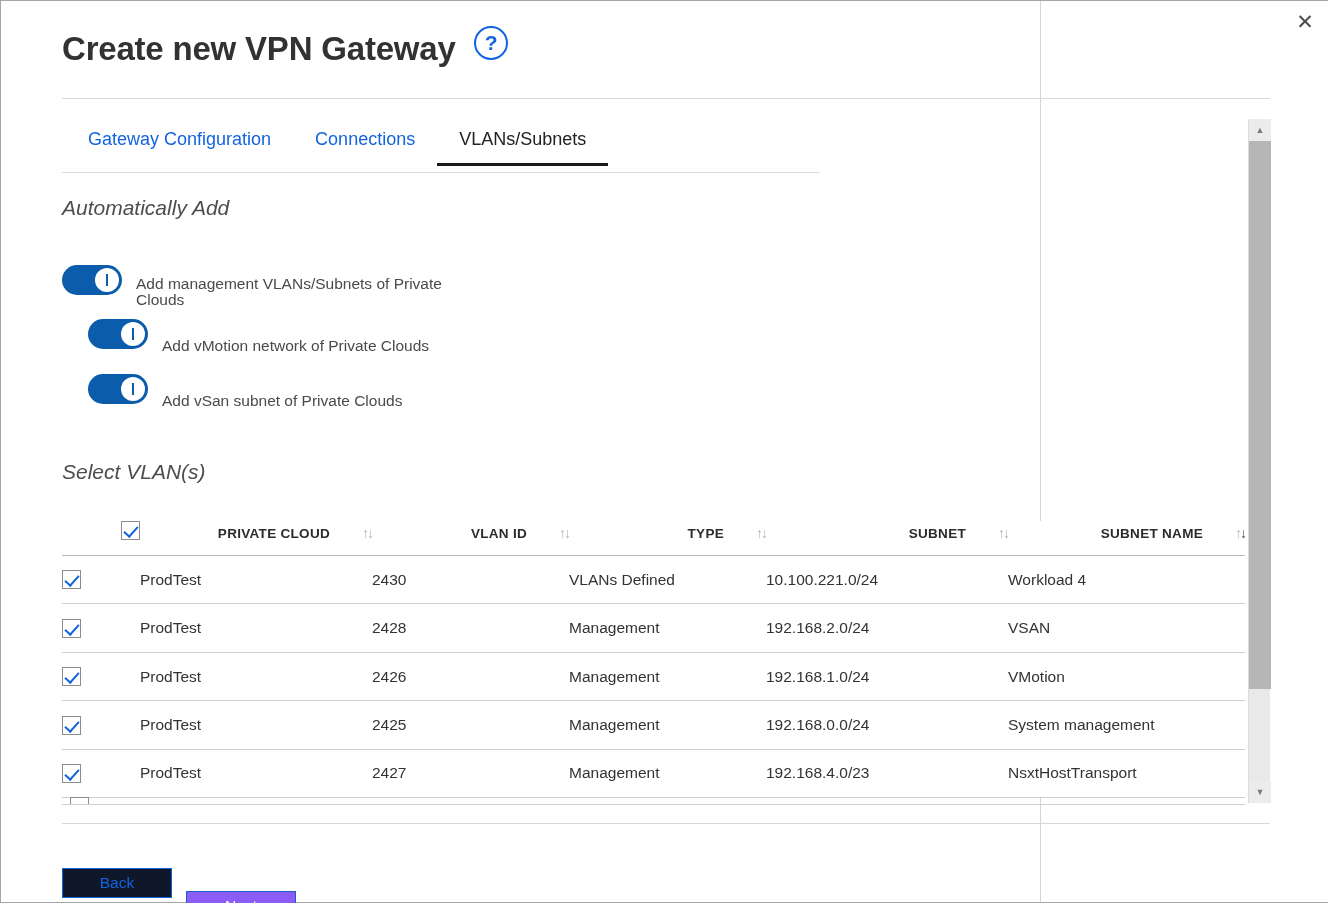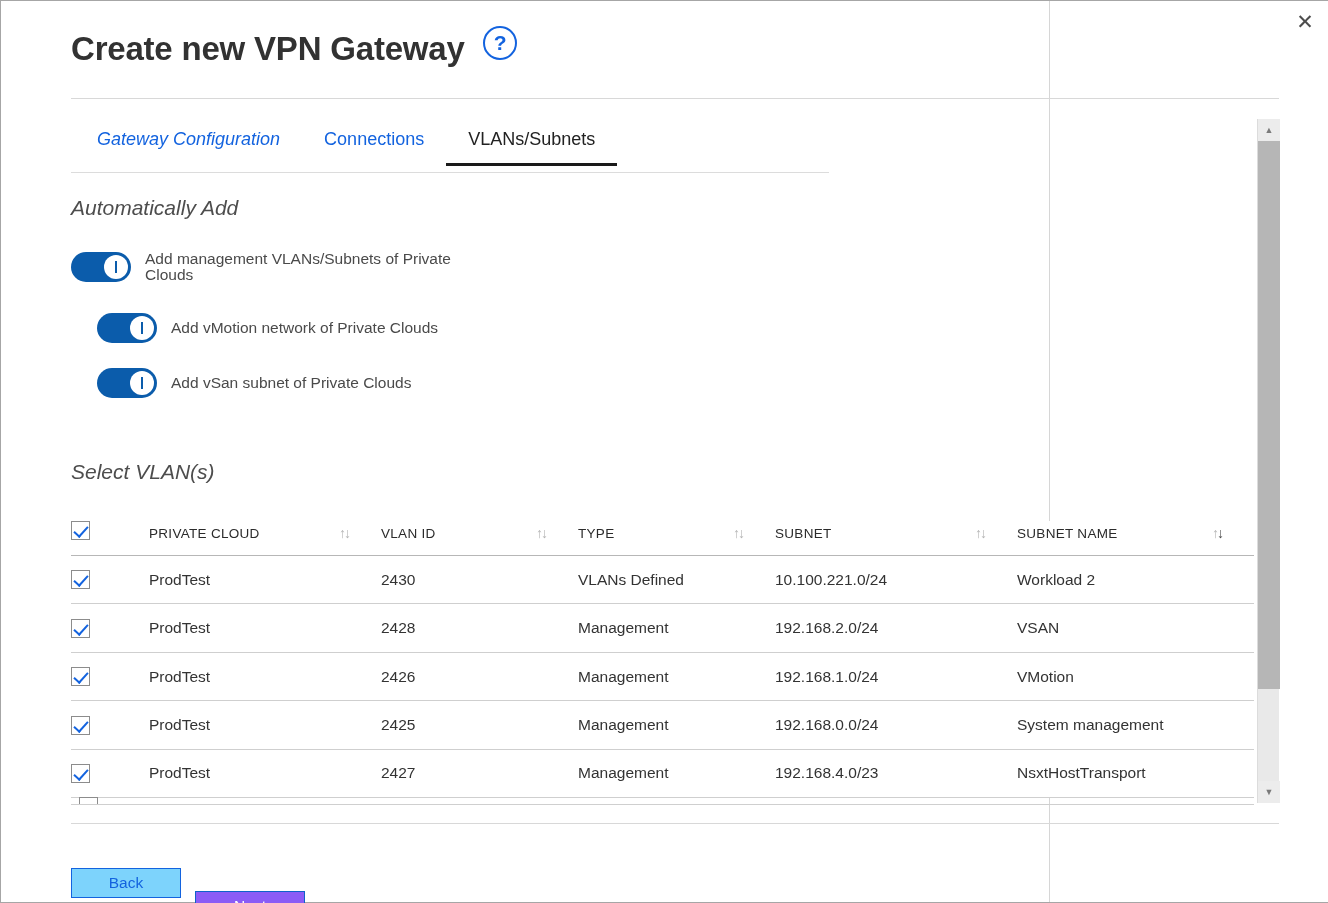--- a/index.html
+++ b/index.html
@@ -39,21 +39,21 @@
     cursor: pointer;
     color: #4d4d4d;
     font-size: 21px;
     line-height: 1;
     background: transparent;
   }
 
   
   .dialog {
     position: absolute;
-    left: 12px; top: 1px;
+    left: 3px; top: 1px;
     width: 1038px;
     height: 901px;
     background: #ffffff;
     border-right: 1px solid #d6d6d6;
   }
 
   .dialog-header {
     position: absolute;
     left: 59px; top: 30px;
     width: 1208px;
@@ -97,21 +97,21 @@
     align-items: flex-start;
   }
   .tab {
     font-size: 18px;
     padding: 0 22px 12px 22px;
     cursor: pointer;
     white-space: nowrap;
     color: #1363DF;
     line-height: 1.2;
   }
-  .tab.first { padding-left: 26px; font-style: italic; }
+  .tab.first { padding-left: 26px; }
   .tab.active {
     color: #222222;
     border-bottom: 3px solid #1a1a1a;
     cursor: default;
   }
   .tab.disabled {
     color: #9b9b9b;
     cursor: default;
   }
 
@@ -155,43 +155,44 @@
     content: "";
     display: block;
     width: 2px; height: 12px;
     background: #0B5CAB;
   }
   .toggle-label {
     margin-left: 14px;
     font-size: 15.5px;
     color: #4a4a4a;
     line-height: 16px;
+    margin-top: 25px;
   }
   .toggle-label.wrapped { width: 330px; }
 
   #tg-mgmt  { left: 59px;  top: 250px; }
   #tg-user  { left: 699px; top: 250px; }
   #tg-vmotion { left: 85px; top: 312px; }
   #tg-vsan    { left: 85px; top: 367px; }
 
   
   .table-wrap {
     position: absolute;
     left: 59px; top: 520px;
     width: 1183px;
   }
   table.vlan-table {
     width: 100%;
     border-collapse: collapse;
     table-layout: fixed;
   }
   table.vlan-table th {
-    text-align: left;
+    text-align: right;
     font-size: 13.5px;
-    font-weight: normal;
+    font-weight: bold;
     color: #2b2b2b;
     letter-spacing: 0.3px;
     padding: 0 0 14px 0;
     vertical-align: bottom;
     border-bottom: 1px solid #b7b7b7;
     background: #ffffff;
     margin-left: 45px;
   }
   table.vlan-table td {
     font-size: 15.5px;
@@ -306,21 +307,21 @@
     font-family: "Liberation Sans", sans-serif;
     font-size: 15.5px;
     height: 30px;
     line-height: 28px;
     text-align: center;
     cursor: pointer;
     border-radius: 0;
   }
   .btn-back {
     width: 110px;
-    background: #7dd3fc;
+    background: #0f172a;
     border: 1px solid #1363DF;
     color: #1363DF;
   }
   .btn-next {
     width: 110px;
     margin-left: 14px;
     background: #8b5cf6;
     border: 1px solid #0F62C9;
     color: #ffffff;
     margin-top: 47px;
@@ -406,21 +407,21 @@
           <tr>
             <td class="col-check"><span class="cbx checked"></span></td>
             <td class="col-pc">ProdTest</td>
             <td></td>
             <td class="col-vlan">2430</td>
             <td></td>
             <td class="col-type">VLANs Defined</td>
             <td></td>
             <td class="col-subnet">10.100.221.0/24</td>
             <td></td>
-            <td class="col-sname">Workload 2</td>
+            <td class="col-sname">Workload 4</td>
             <td></td>
           </tr>
           <tr>
             <td class="col-check"><span class="cbx checked"></span></td>
             <td class="col-pc">ProdTest</td>
             <td></td>
             <td class="col-vlan">2428</td>
             <td></td>
             <td class="col-type">Management</td>
             <td></td>

